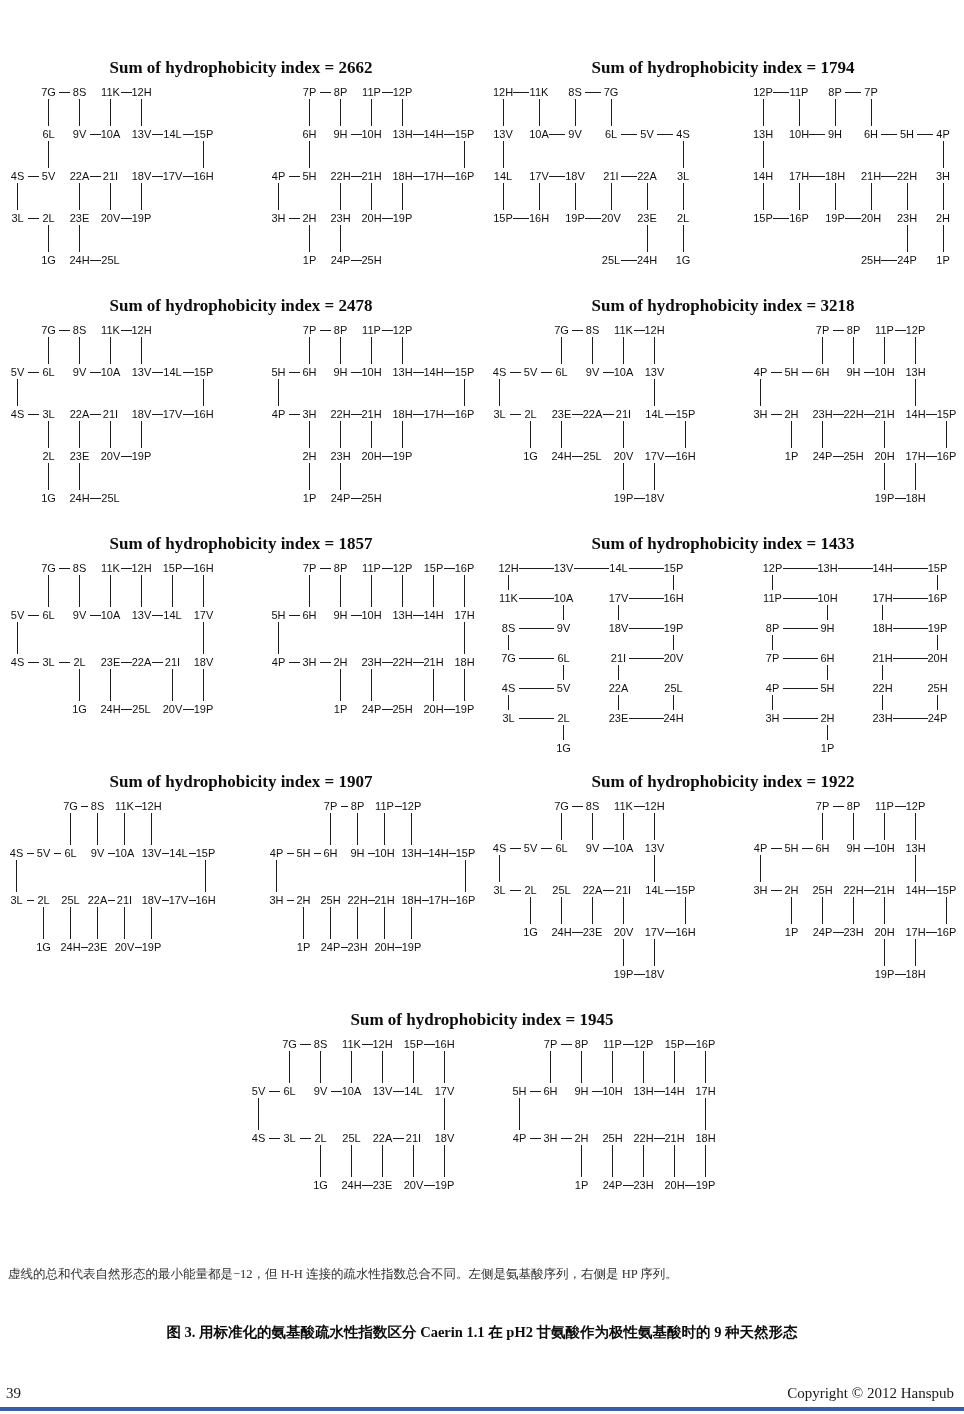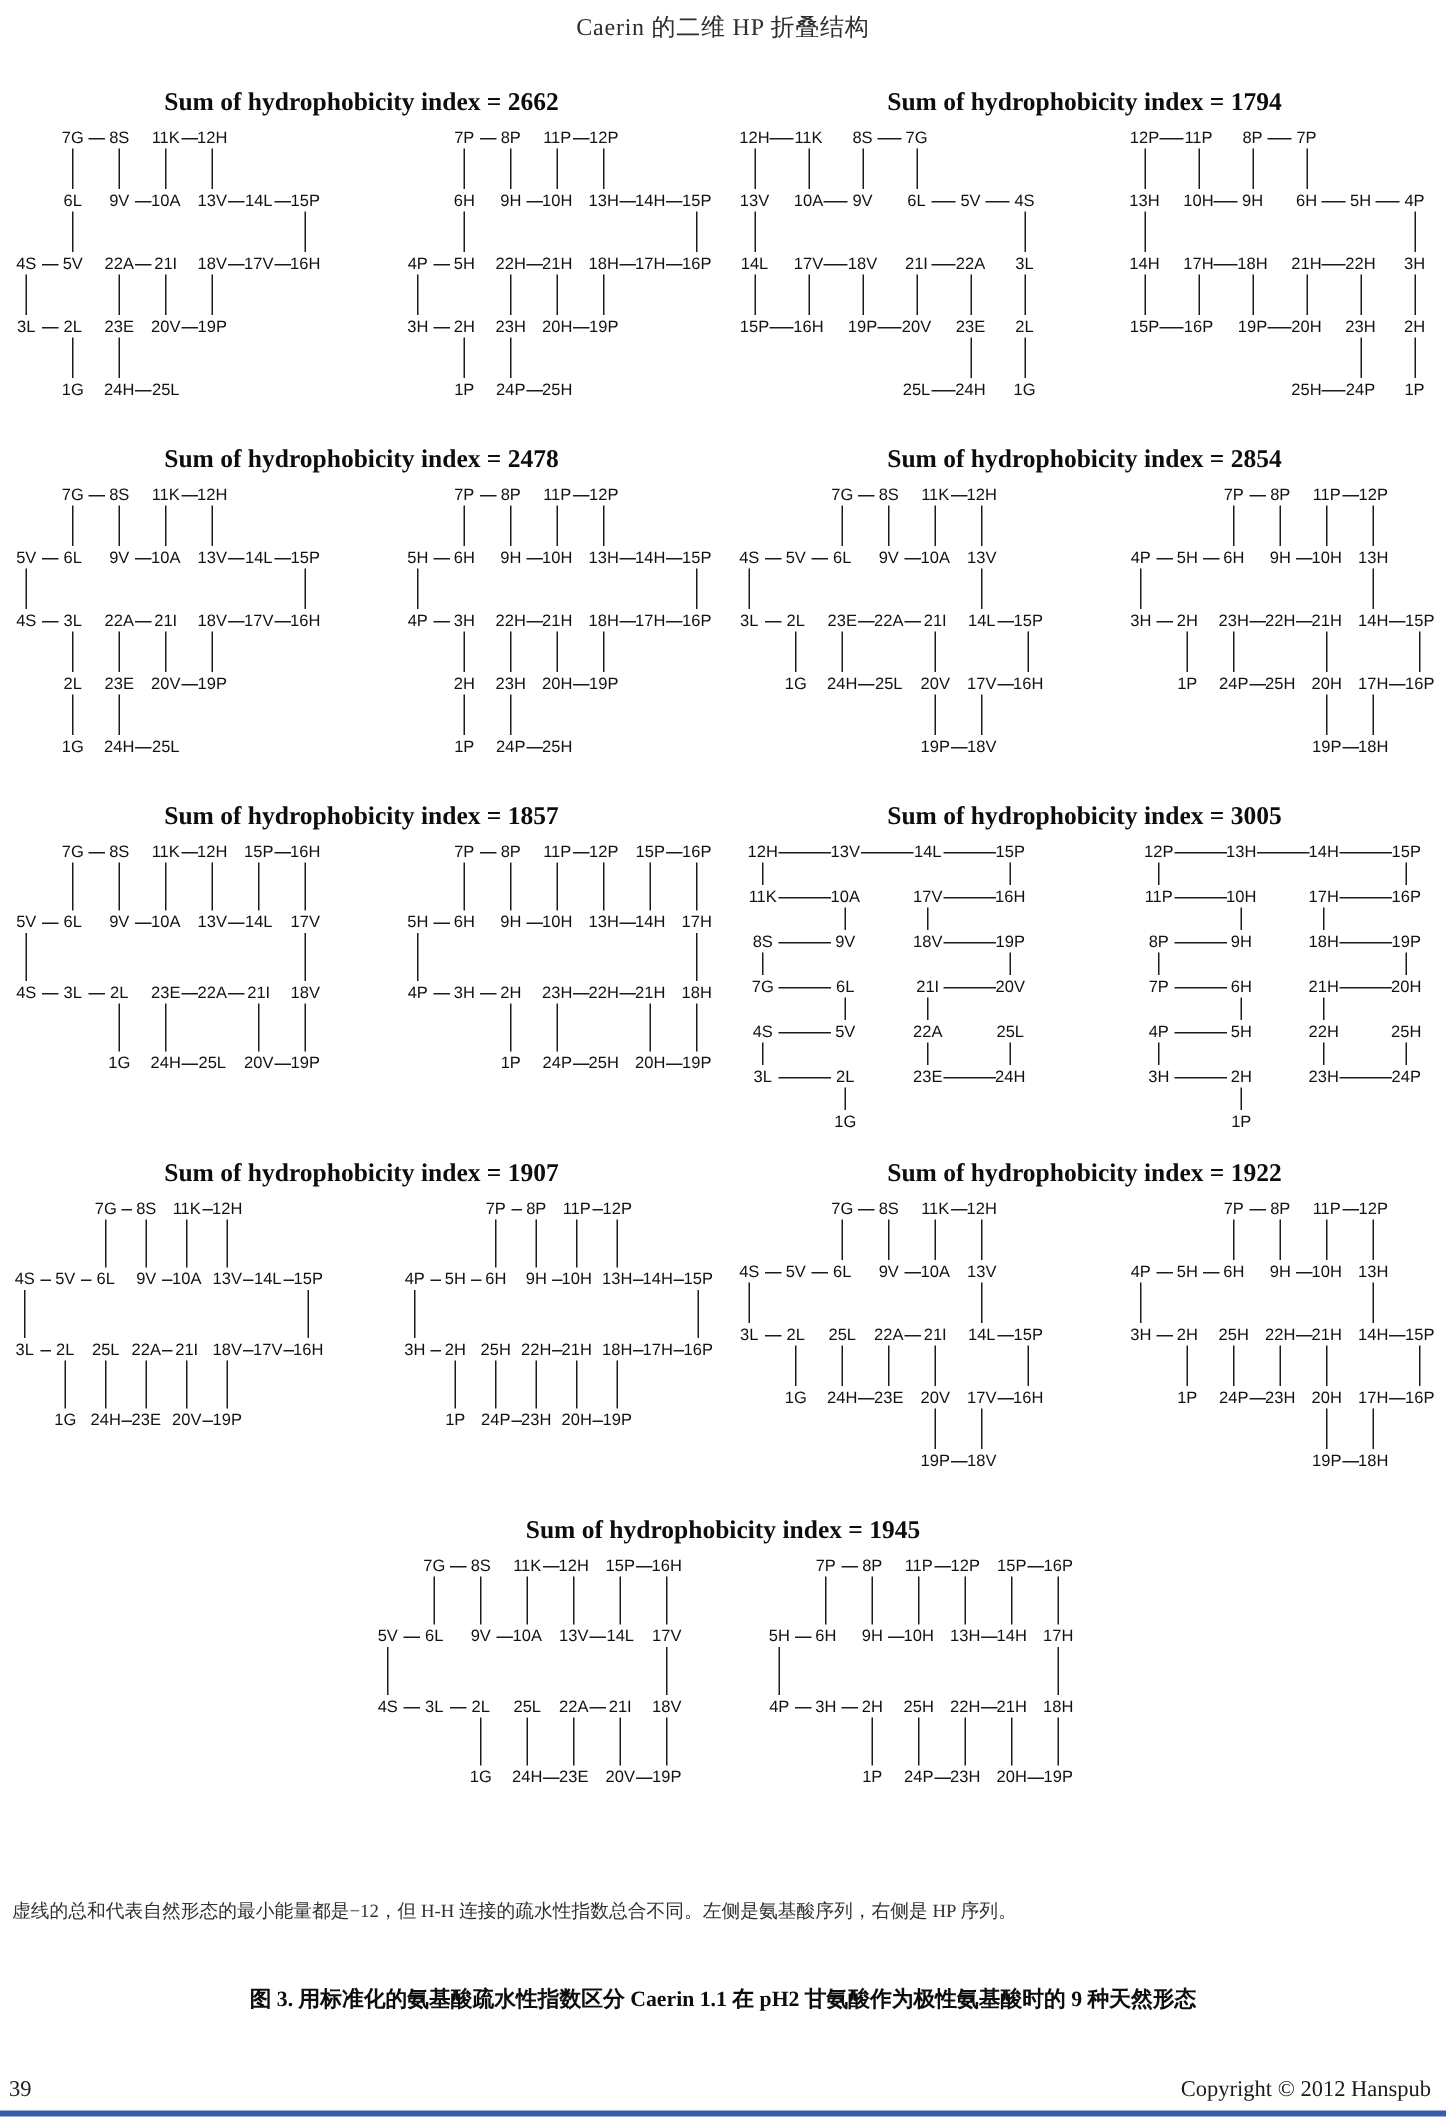--- a/index.html
+++ b/index.html
@@ -48,21 +48,20 @@
     font-weight:bold; font-size:14.5px; color:#0d0d0d;
   }
   .footer-left  { position:absolute; top:1385px; left:6px;  font-size:15px; color:#1a1a1a; }
   .footer-right { position:absolute; top:1385px; right:10px; font-size:15px; color:#1a1a1a; }
   .bottom-rule  { position:absolute; top:1407px; left:0; width:964px; height:4px; background:#3a5da8; }
 </style>
 </head>
 <body>
 
 <div class="page">
-  <div class="header-title">Caerin 的二维 HP 折叠结构</div>
 
   <div class="panels-grid">
       <div class="panel">
         <div class="panel-title">Sum of hydrophobicity index = 2662</div>
         <div class="diagrams">
           <div class="lattice" style="width: 217px; height: 210px;">
             <span class="node" style="left: 31px; top: 168px; width: 31px;">1G</span>
             <i class="vbond" style="left: 46px; top: 139px; height: 27px;"></i>
             <span class="node" style="left: 31px; top: 126px; width: 31px;">2L</span>
             <i class="hbond" style="left: 25.5px; width: 11px; top: 132px;"></i>
@@ -373,21 +372,21 @@
             <i class="vbond" style="left: 77px; top: 97px; height: 27px;"></i>
             <span class="node" style="left: 62px; top: 126px; width: 31px;">23H</span>
             <i class="vbond" style="left: 77px; top: 139px; height: 27px;"></i>
             <span class="node" style="left: 62px; top: 168px; width: 31px;">24P</span>
             <i class="hbond" style="left: 87.5px; width: 11px; top: 174px;"></i>
             <span class="node" style="left: 93px; top: 168px; width: 31px;">25H</span>
           </div>
         </div>
       </div>
       <div class="panel">
-        <div class="panel-title">Sum of hydrophobicity index = 2854</div>
+        <div class="panel-title">Sum of hydrophobicity index = 3218</div>
         <div class="diagrams">
           <div class="lattice" style="width: 217px; height: 210px;">
             <span class="node" style="left: 31px; top: 126px; width: 31px;">1G</span>
             <i class="vbond" style="left: 46px; top: 97px; height: 27px;"></i>
             <span class="node" style="left: 31px; top: 84px; width: 31px;">2L</span>
             <i class="hbond" style="left: 25.5px; width: 11px; top: 90px;"></i>
             <span class="node" style="left: 0px; top: 84px; width: 31px;">3L</span>
             <i class="vbond" style="left: 15px; top: 55px; height: 27px;"></i>
             <span class="node" style="left: 0px; top: 42px; width: 31px;">4S</span>
             <i class="hbond" style="left: 25.5px; width: 11px; top: 48px;"></i>
@@ -587,21 +586,21 @@
             <i class="hbond" style="left: 118.5px; width: 11px; top: 100px;"></i>
             <span class="node" style="left: 93px; top: 94px; width: 31px;">23H</span>
             <i class="vbond" style="left: 108px; top: 107px; height: 32px;"></i>
             <span class="node" style="left: 93px; top: 141px; width: 31px;">24P</span>
             <i class="hbond" style="left: 118.5px; width: 11px; top: 147px;"></i>
             <span class="node" style="left: 124px; top: 141px; width: 31px;">25H</span>
           </div>
         </div>
       </div>
       <div class="panel">
-        <div class="panel-title">Sum of hydrophobicity index = 3005</div>
+        <div class="panel-title">Sum of hydrophobicity index = 1433</div>
         <div class="diagrams">
           <div class="lattice" style="width: 220px; height: 210px;">
             <span class="node" style="left: 55px; top: 180px; width: 55px;">1G</span>
             <i class="vbond" style="left: 82px; top: 163px; height: 15px;"></i>
             <span class="node" style="left: 55px; top: 150px; width: 55px;">2L</span>
             <i class="hbond" style="left: 37.5px; width: 35px; top: 156px;"></i>
             <span class="node" style="left: 0px; top: 150px; width: 55px;">3L</span>
             <i class="vbond" style="left: 27px; top: 133px; height: 15px;"></i>
             <span class="node" style="left: 0px; top: 120px; width: 55px;">4S</span>
             <i class="hbond" style="left: 37.5px; width: 35px; top: 126px;"></i>

